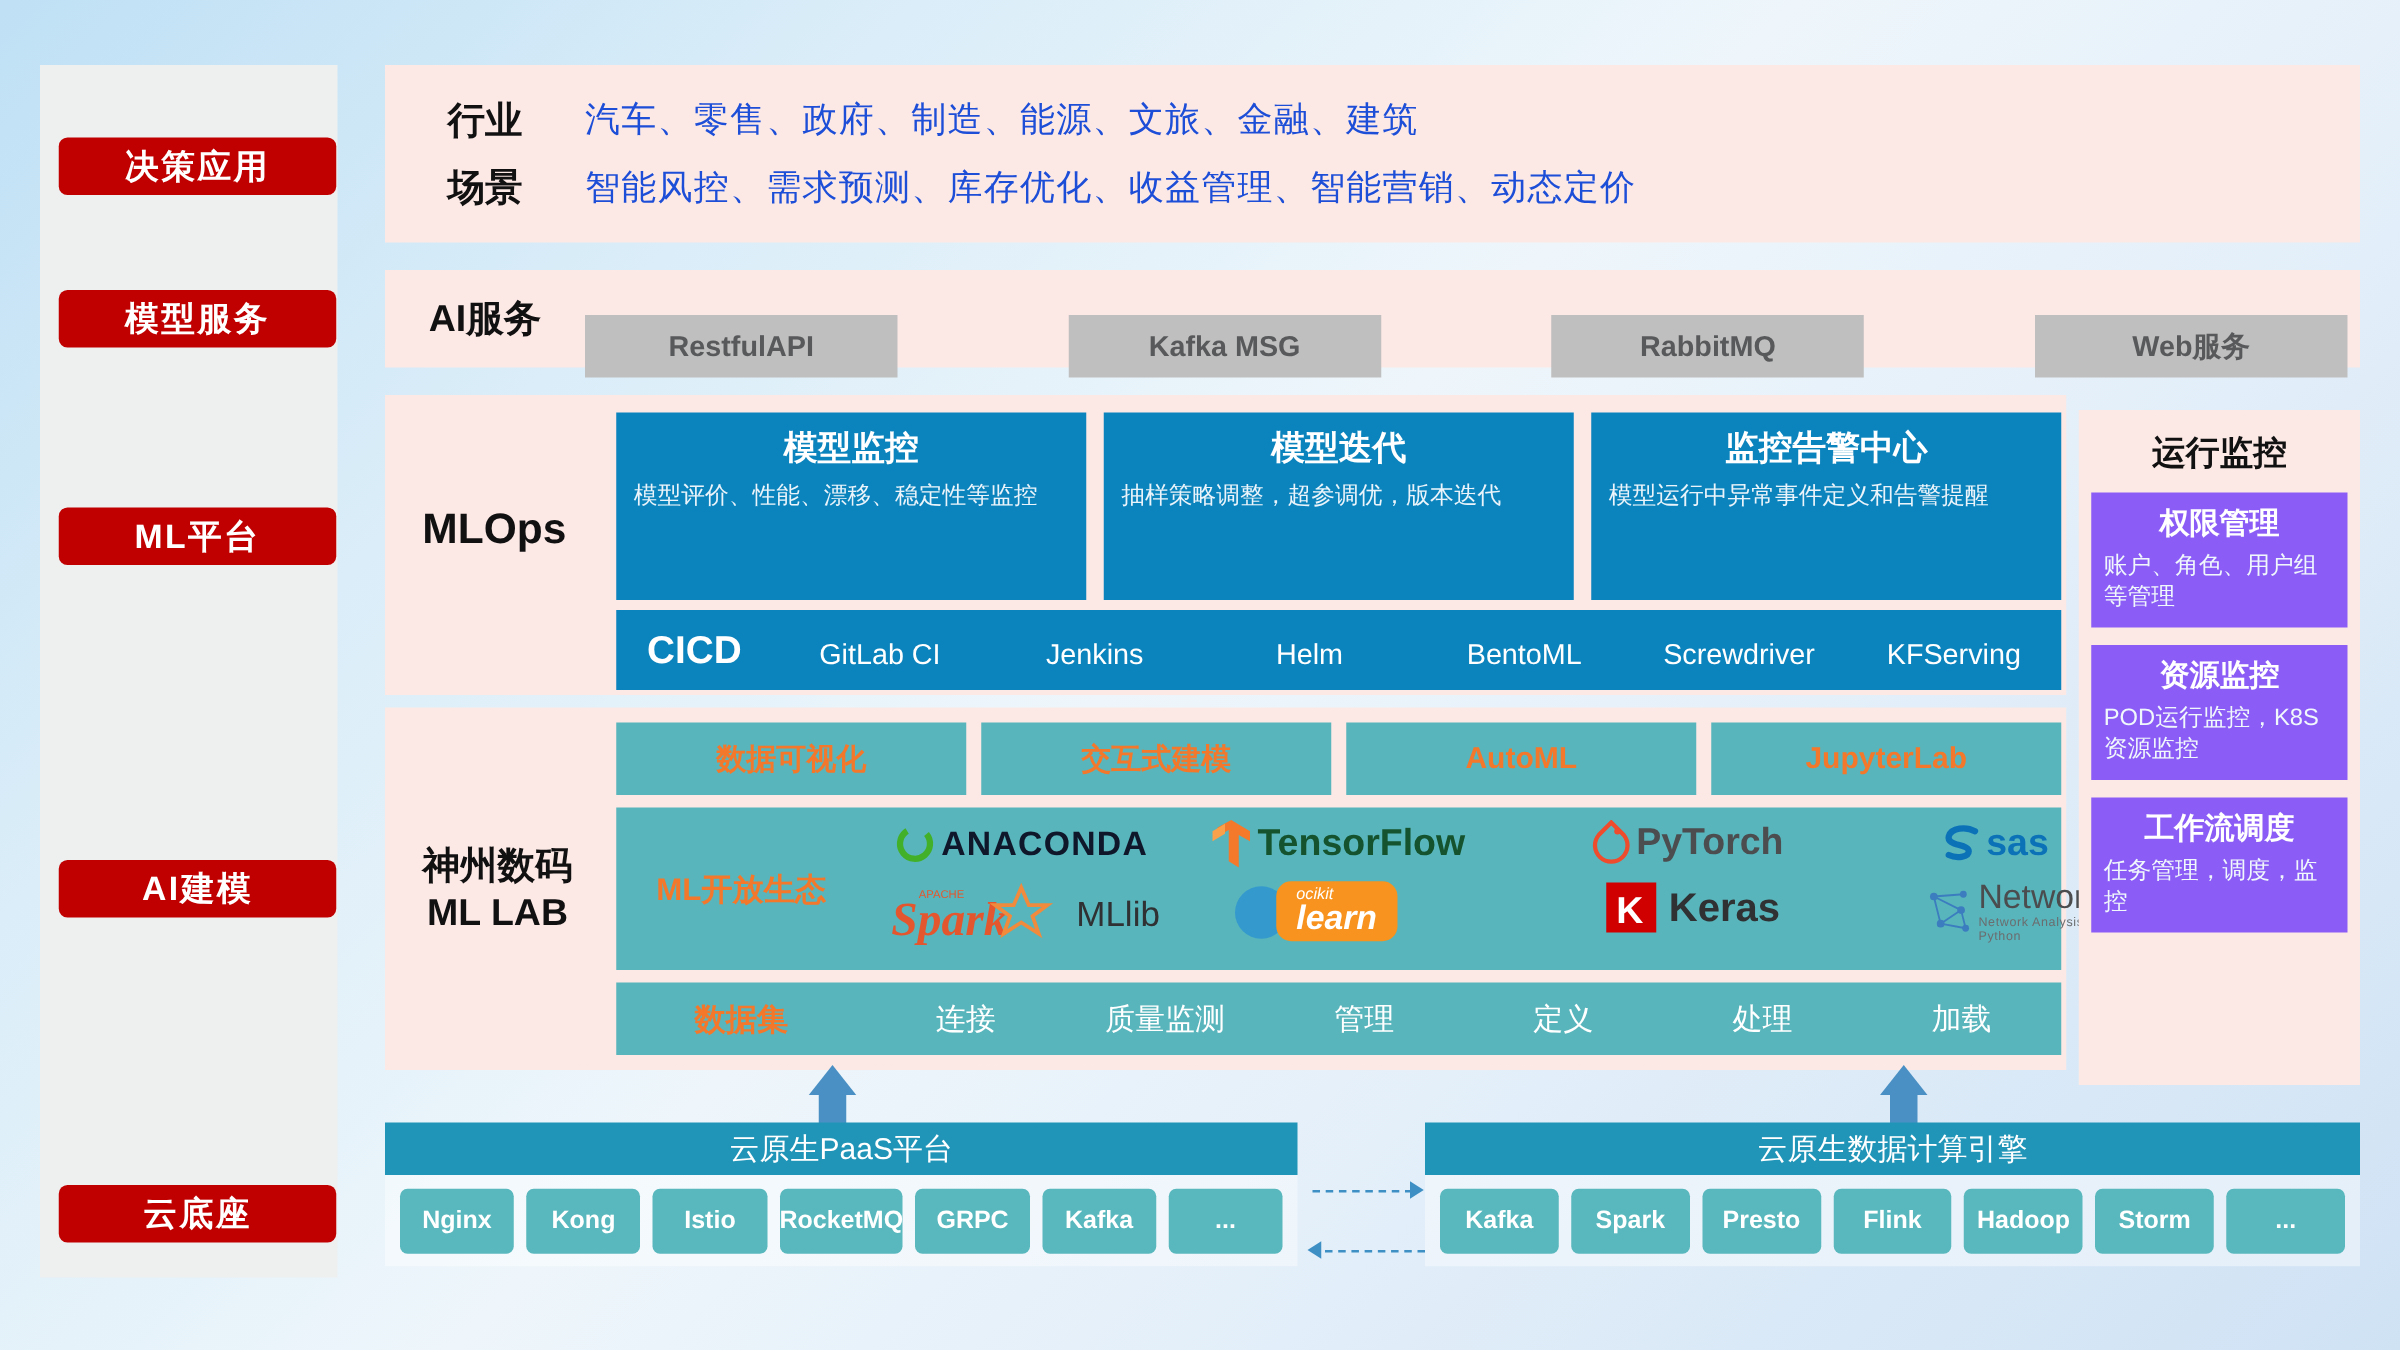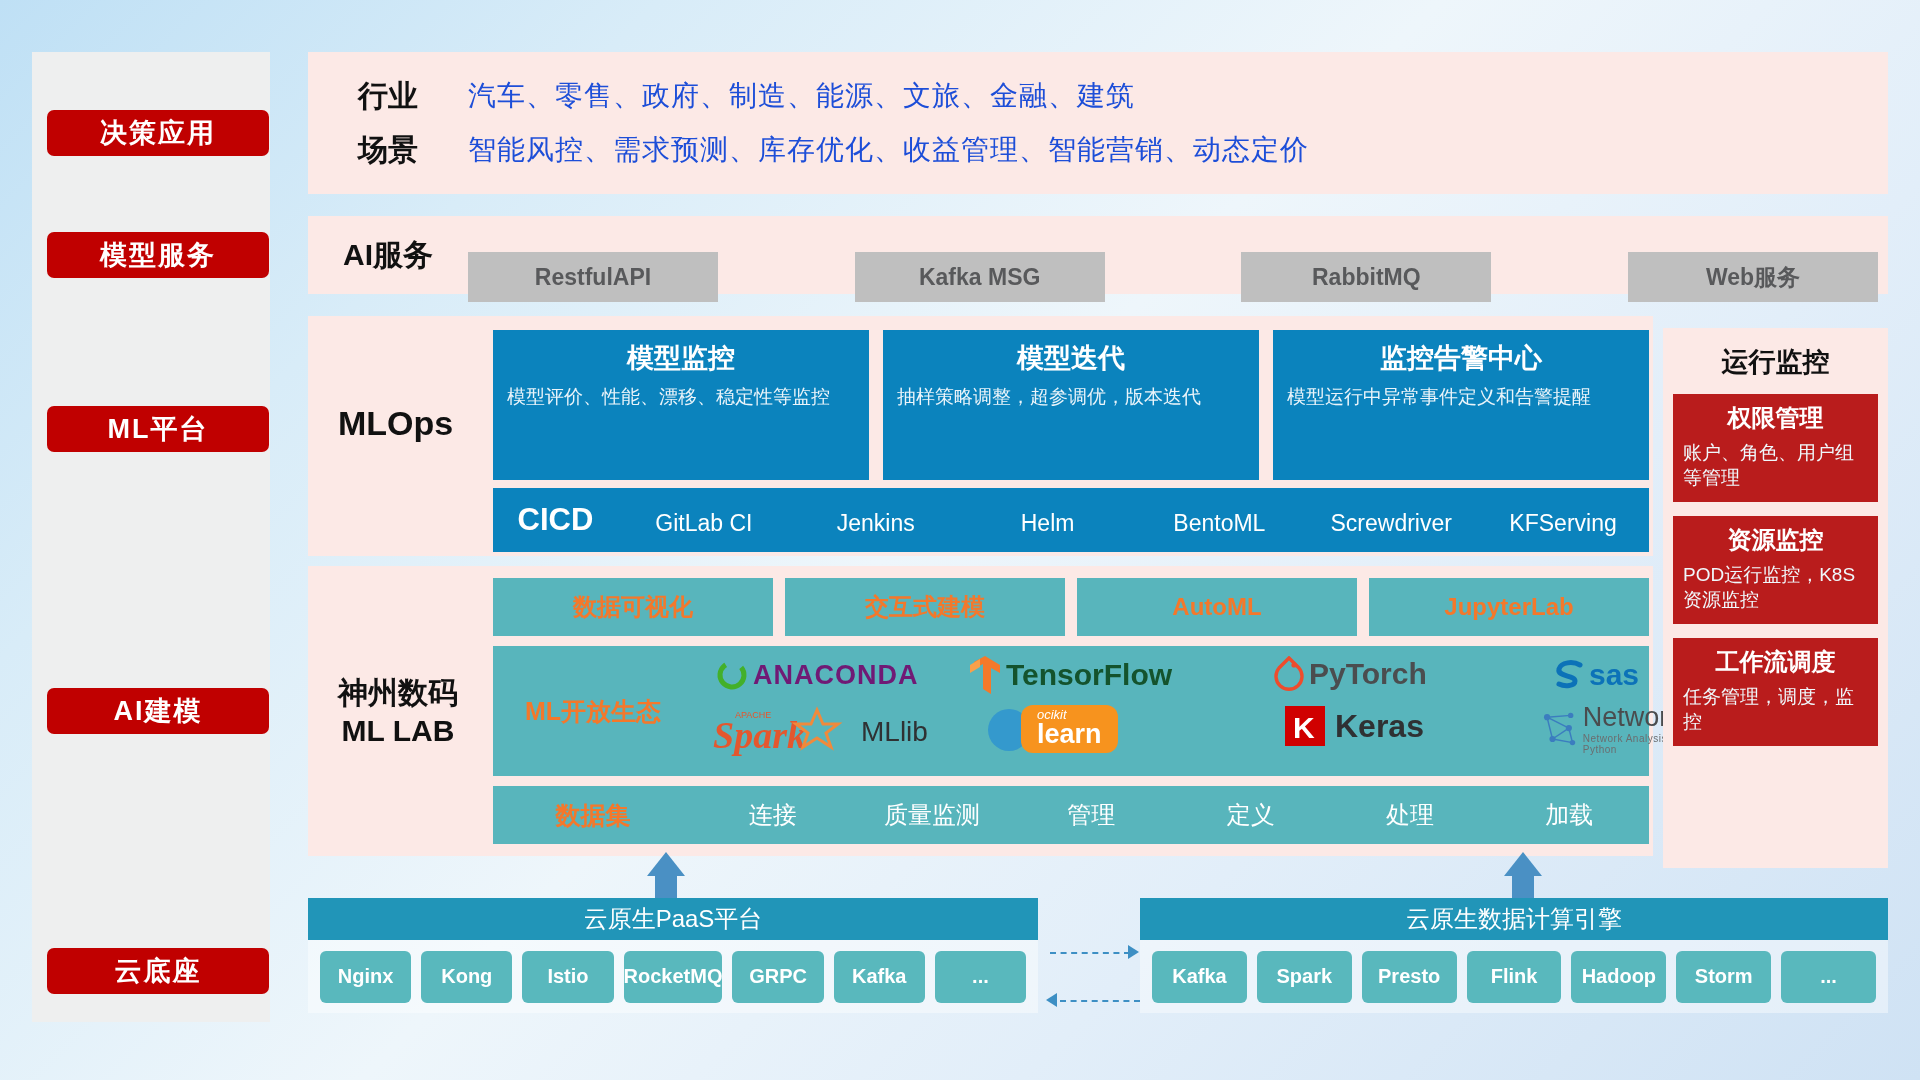--- a/index.html
+++ b/index.html
@@ -78,21 +78,21 @@
   .eco-logos{flex:1;height:100%;position:relative;}
   .b4-bot{position:absolute;left:185px;top:220px;right:4px;height:58px;background:#58b5bc;
           display:flex;align-items:center;}
   .bot-label{width:200px;text-align:center;font-size:25px;font-weight:bold;color:#f4782b;}
   .bot-items{flex:1;display:flex;}
   .bot-item{flex:1;text-align:center;font-size:24px;color:#fff;}
 
   
   .rband{position:absolute;left:1663px;top:328px;width:225px;height:540px;background:#fce9e6;}
   .rband-title{text-align:center;font-size:27px;font-weight:bold;color:#111;padding-top:16px;}
-  .rcard{margin:14px 10px 0 10px;background:#b91c1c;color:#fff;padding:8px 10px 12px 10px;}
+  .rcard{margin:14px 10px 0 10px;background:#8b5cf6;color:#fff;padding:8px 10px 12px 10px;}
   .rcard .rt{text-align:center;font-size:24px;font-weight:bold;margin-bottom:6px;}
   .rcard .rd{font-size:19px;line-height:1.32;color:#f0f8fc;}
 
   
   .cloud-left{position:absolute;left:308px;top:898px;width:730px;height:115px;}
   .cloud-right{position:absolute;left:1140px;top:898px;width:748px;height:115px;}
   .cloud-header{height:42px;background:#2195b8;color:#fff;font-size:24px;
                 display:flex;align-items:center;justify-content:center;}
   .cloud-body{height:73px;background:rgba(255,255,255,.42);display:flex;align-items:center;
               gap:10px;padding:0 12px;box-sizing:border-box;}
@@ -196,21 +196,21 @@
     </div>
 
     <div class="b4-eco">
       <div class="eco-label">ML开放生态</div>
       <div class="eco-logos">
 
         <div class="lg" style="left:22px;top:12px;">
           <svg width="34" height="34" viewBox="0 0 34 34">
             <circle cx="17" cy="17" r="12" fill="none" stroke="#43b02a" stroke-width="5" stroke-dasharray="58 20" transform="rotate(-40 17 17)"></circle>
           </svg>
-          <span class="lg-txt" style="font-size:27px;color:#701a75;letter-spacing:1px;margin-left:4px;">ANACONDA</span>
+          <span class="lg-txt" style="font-size:27px;color:#0f172a;letter-spacing:1px;margin-left:4px;">ANACONDA</span>
         </div>
 
         <div class="lg" style="left:275px;top:8px;">
           <svg width="34" height="42" viewBox="0 0 34 42">
             <polygon points="17,2 32,11 32,19 23,14 23,40 15,35 15,10 6,15 6,8" fill="#f5792a"></polygon>
             <polygon points="2,11 12,5 12,13 2,19" fill="#f8a04a"></polygon>
           </svg>
           <span class="lg-txt" style="font-size:30px;color:#14532d;margin-left:4px;">TensorFlow</span>
         </div>
 
@@ -237,21 +237,21 @@
           </svg>
           <span class="lg-txt" style="font-size:28px;color:#2f3133;margin-left:6px;font-weight:normal;">MLlib</span>
         </div>
 
         <div class="lg" style="left:290px;top:58px;">
           <svg width="54" height="50" viewBox="0 0 54 50">
             <circle cx="26" cy="26" r="21" fill="#3499cd"></circle>
           </svg>
           <div style="margin-left:-16px;background:#f7931e;border-radius:12px;padding:3px 16px 5px 16px;">
             <div style="font-size:13px;color:#fff;font-style:italic;line-height:1;">ocikit</div>
-            <div style="font-size:27px;color:#fff;font-weight:bold;line-height:1;">learn</div>
+            <div style="font-size:27px;color:#fff;font-style:italic;font-weight:bold;line-height:1;">learn</div>
           </div>
         </div>
 
         <div class="lg" style="left:590px;top:58px;">
           <svg width="44" height="44" viewBox="0 0 44 44">
             <rect x="2" y="2" width="40" height="40" fill="#d00000"></rect>
             <text x="10" y="34" font-family="Liberation Sans, sans-serif" font-size="30" font-weight="bold" fill="#ffffff">K</text>
           </svg>
           <span class="lg-txt" style="font-size:32px;color:#2f3133;margin-left:8px;">Keras</span>
         </div>

